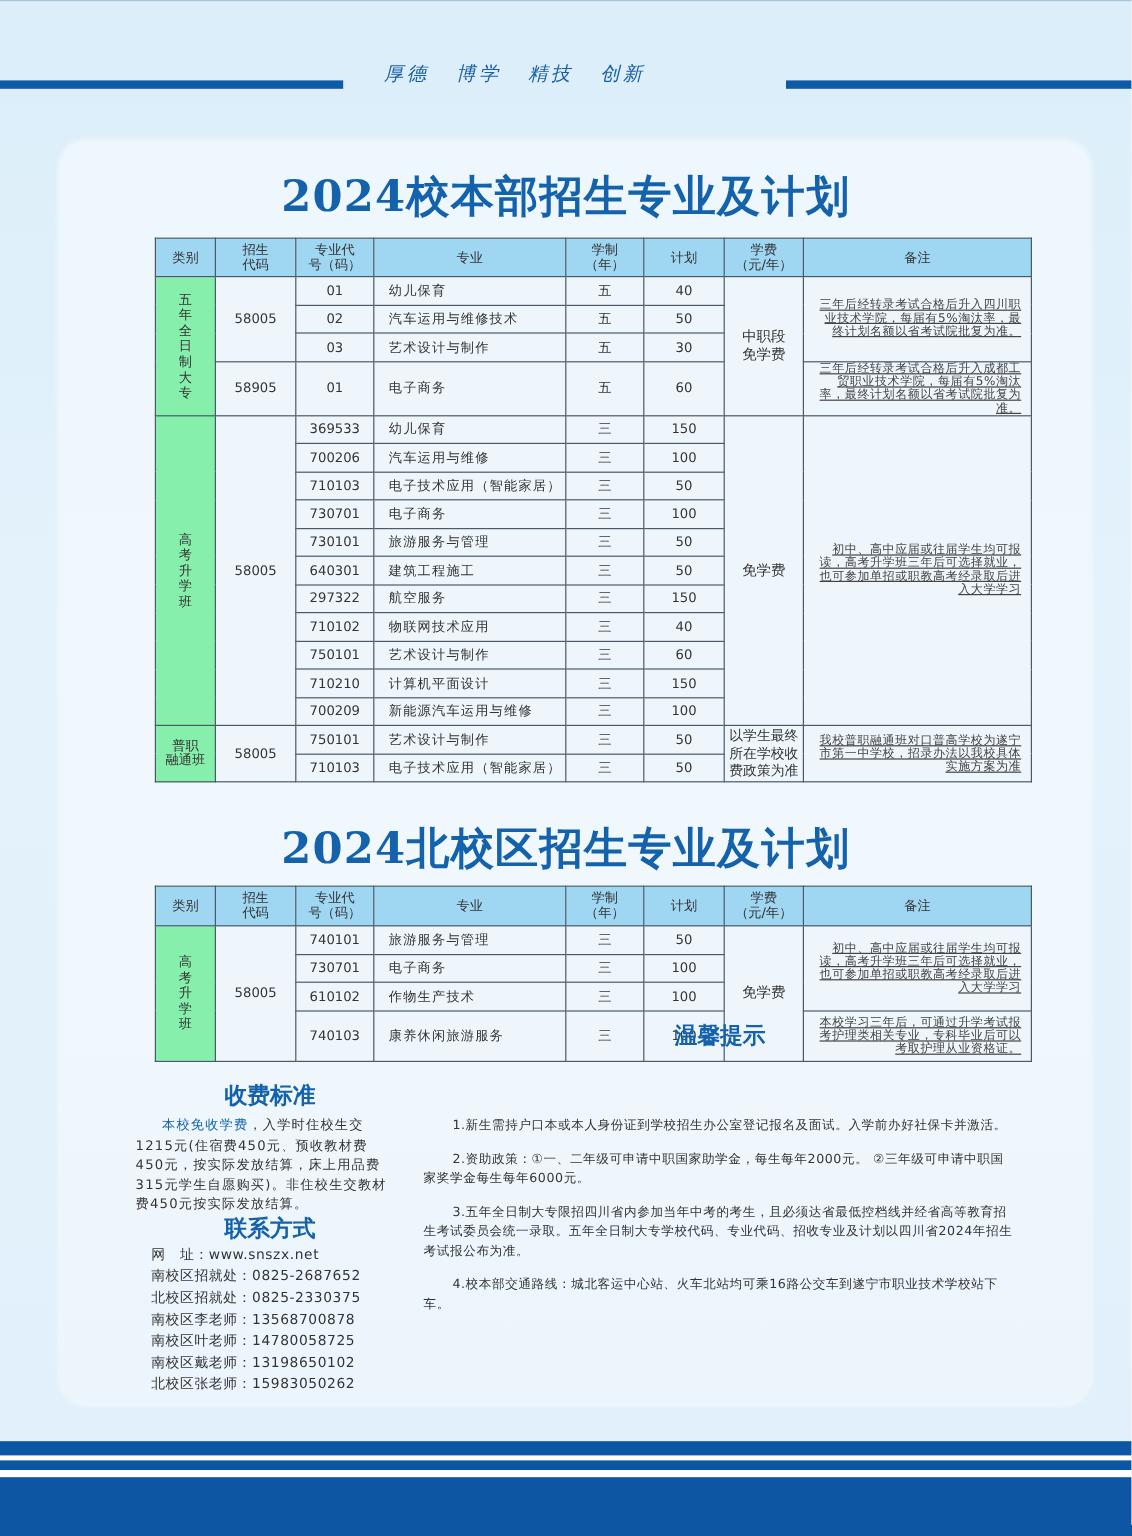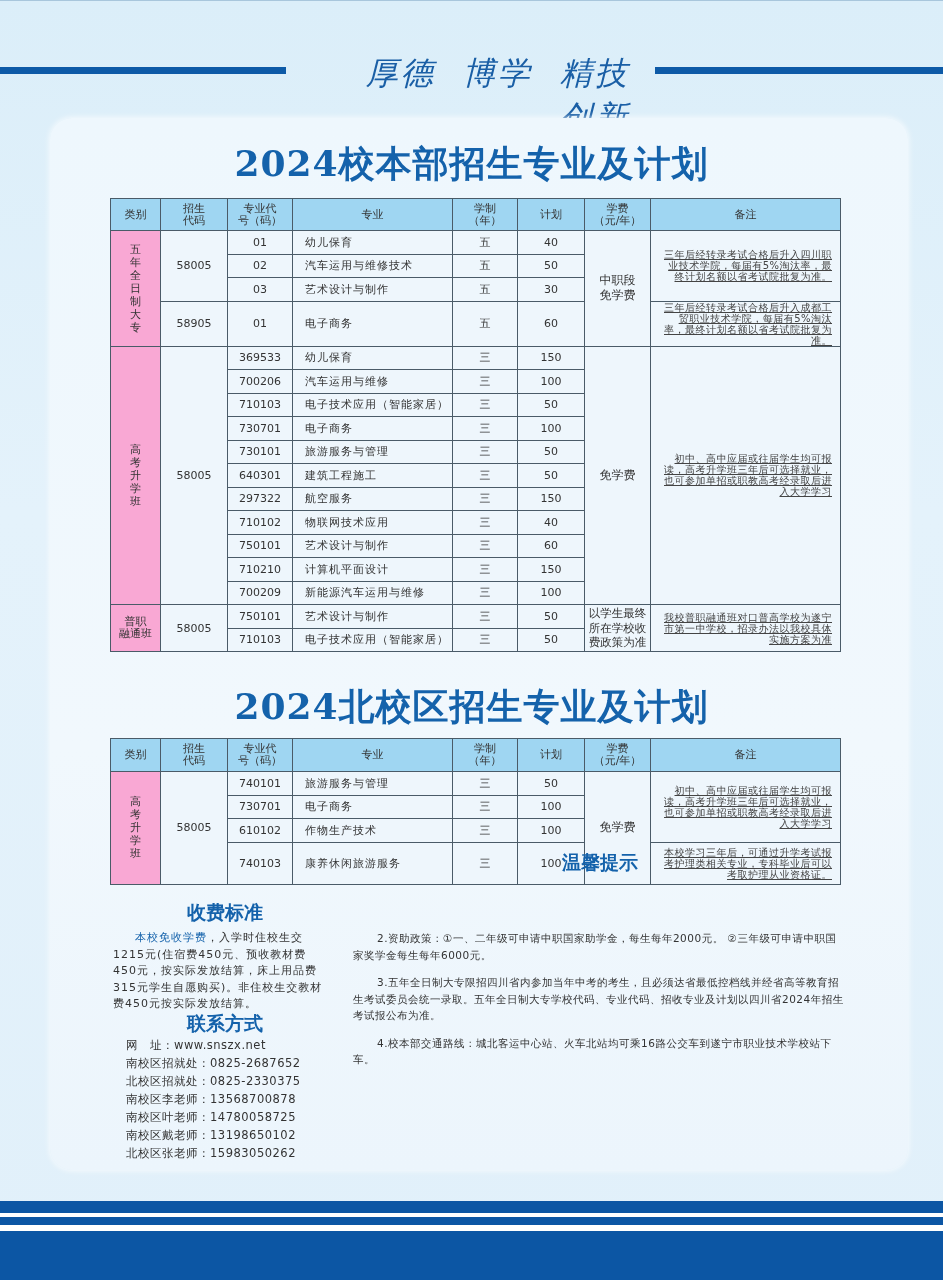--- a/index.html
+++ b/index.html
@@ -8,45 +8,45 @@
     position: relative;
     background: linear-gradient(180deg, #dbeef9 0%, #e4f2fb 40%, #e1f0fa 100%);
     font-family: "DejaVu Sans", "Liberation Sans", sans-serif;
     color: #333;
   }
   .top-band { position: absolute; top: 0; left: 0; width: 943px; height: 1px; background:#a8c6dc; }
   .slogan-line { position: absolute; top: 67px; height: 7px; background: #0d5aa7; }
   .slogan-line.left { left: 0; width: 286px; }
   .slogan-line.right { left: 655px; width: 288px; }
   .slogan {
-    position: absolute; top: 52px; left: 320px; width: 310px; text-align: right;
+    position: absolute; top: 52px; left: 320px; width: 310px; text-align: left;
     font-family: "DejaVu Serif", "Liberation Serif", serif;
-    font-style: italic; font-size: 32px; color: #1a5fa6; letter-spacing: 3px; word-spacing: 14px;
+    font-style: italic; font-size: 16px; color: #1a5fa6; letter-spacing: 3px; word-spacing: 14px;
   }
   .card {
     position: absolute; left: 50px; top: 118px; width: 858px; height: 1052px;
     background: linear-gradient(180deg, #eef7fd 0%, #f1f8fd 60%, #ecf5fc 100%);
     border-radius: 22px;
     box-shadow: 0 0 6px rgba(255,255,255,0.9);
   }
   .section-title {
     position: absolute; left: 0; width: 943px; text-align: center;
     font-family: "DejaVu Serif", "Liberation Serif", serif;
     font-weight: bold; color: #1462ab; font-size: 36px; letter-spacing: 1px;
   }
   table.plan {
-    position: absolute; left: 110px; border-collapse: collapse; table-layout: fixed;
+    position: absolute; left: 129px; border-collapse: collapse; table-layout: fixed;
     font-size: 11px; color: #333;
   }
   table.plan td, table.plan th {
     border: 1px solid #4a5b68; text-align: center; vertical-align: middle; font-weight: normal;
     background: #eef6fc; padding: 0;
   }
   table.plan th { background: #9fd6f2; color: #333; font-size: 11px; line-height: 12px; }
-  table.plan td.cat { background: #f9a8d4; line-height: 12px; }
+  table.plan td.cat { background: #86efac; line-height: 12px; }
   table.plan td.major { text-align: left; padding-left: 12px; letter-spacing: 1px; }
   table.plan td.note { text-align: right; padding: 0 8px; font-size: 10px; line-height: 11px; letter-spacing: 0.5px; color: #444; text-decoration: underline; }
   table.plan td.fee { font-size: 12px; line-height: 15px; }
   .vert { display: inline-block; width: 12px; line-height: 13px; word-break: break-all; }
   .sub-title {
     position: absolute; font-family: "DejaVu Serif", "Liberation Serif", serif; font-weight: bold;
     color: #1462ab; font-size: 19px; text-align: center;
   }
   .fee-text {
     position: absolute; left: 113px; top: 930px; width: 210px;
@@ -291,20 +291,21 @@
   <div class="row"><span>南校区招就处：</span><span>0825-2687652</span></div>
   <div class="row"><span>北校区招就处：</span><span>0825-2330375</span></div>
   <div class="row"><span>南校区李老师：</span><span>13568700878</span></div>
   <div class="row"><span>南校区叶老师：</span><span>14780058725</span></div>
   <div class="row"><span>南校区戴老师：</span><span>13198650102</span></div>
   <div class="row"><span>北校区张老师：</span><span>15983050262</span></div>
 </div>
 
 <div class="sub-title" style="left:540px; top:850px; width:120px;">温馨提示</div>
 <div class="tips">
+  <p>1.新生需持户口本或本人身份证到学校招生办公室登记报名及面试。入学前办好社保卡并激活。</p>
   <p>2.资助政策：①一、二年级可申请中职国家助学金，每生每年2000元。 ②三年级可申请中职国家奖学金每生每年6000元。</p>
   <p>3.五年全日制大专限招四川省内参加当年中考的考生，且必须达省最低控档线并经省高等教育招生考试委员会统一录取。五年全日制大专学校代码、专业代码、招收专业及计划以四川省2024年招生考试报公布为准。</p>
   <p>4.校本部交通路线：城北客运中心站、火车北站均可乘16路公交车到遂宁市职业技术学校站下车。</p>
 </div>
 
 <div class="footer-stripe s1"></div>
 <div class="footer-gap g1"></div>
 <div class="footer-stripe s2"></div>
 <div class="footer-gap g2"></div>
 <div class="footer-stripe s3"></div>

